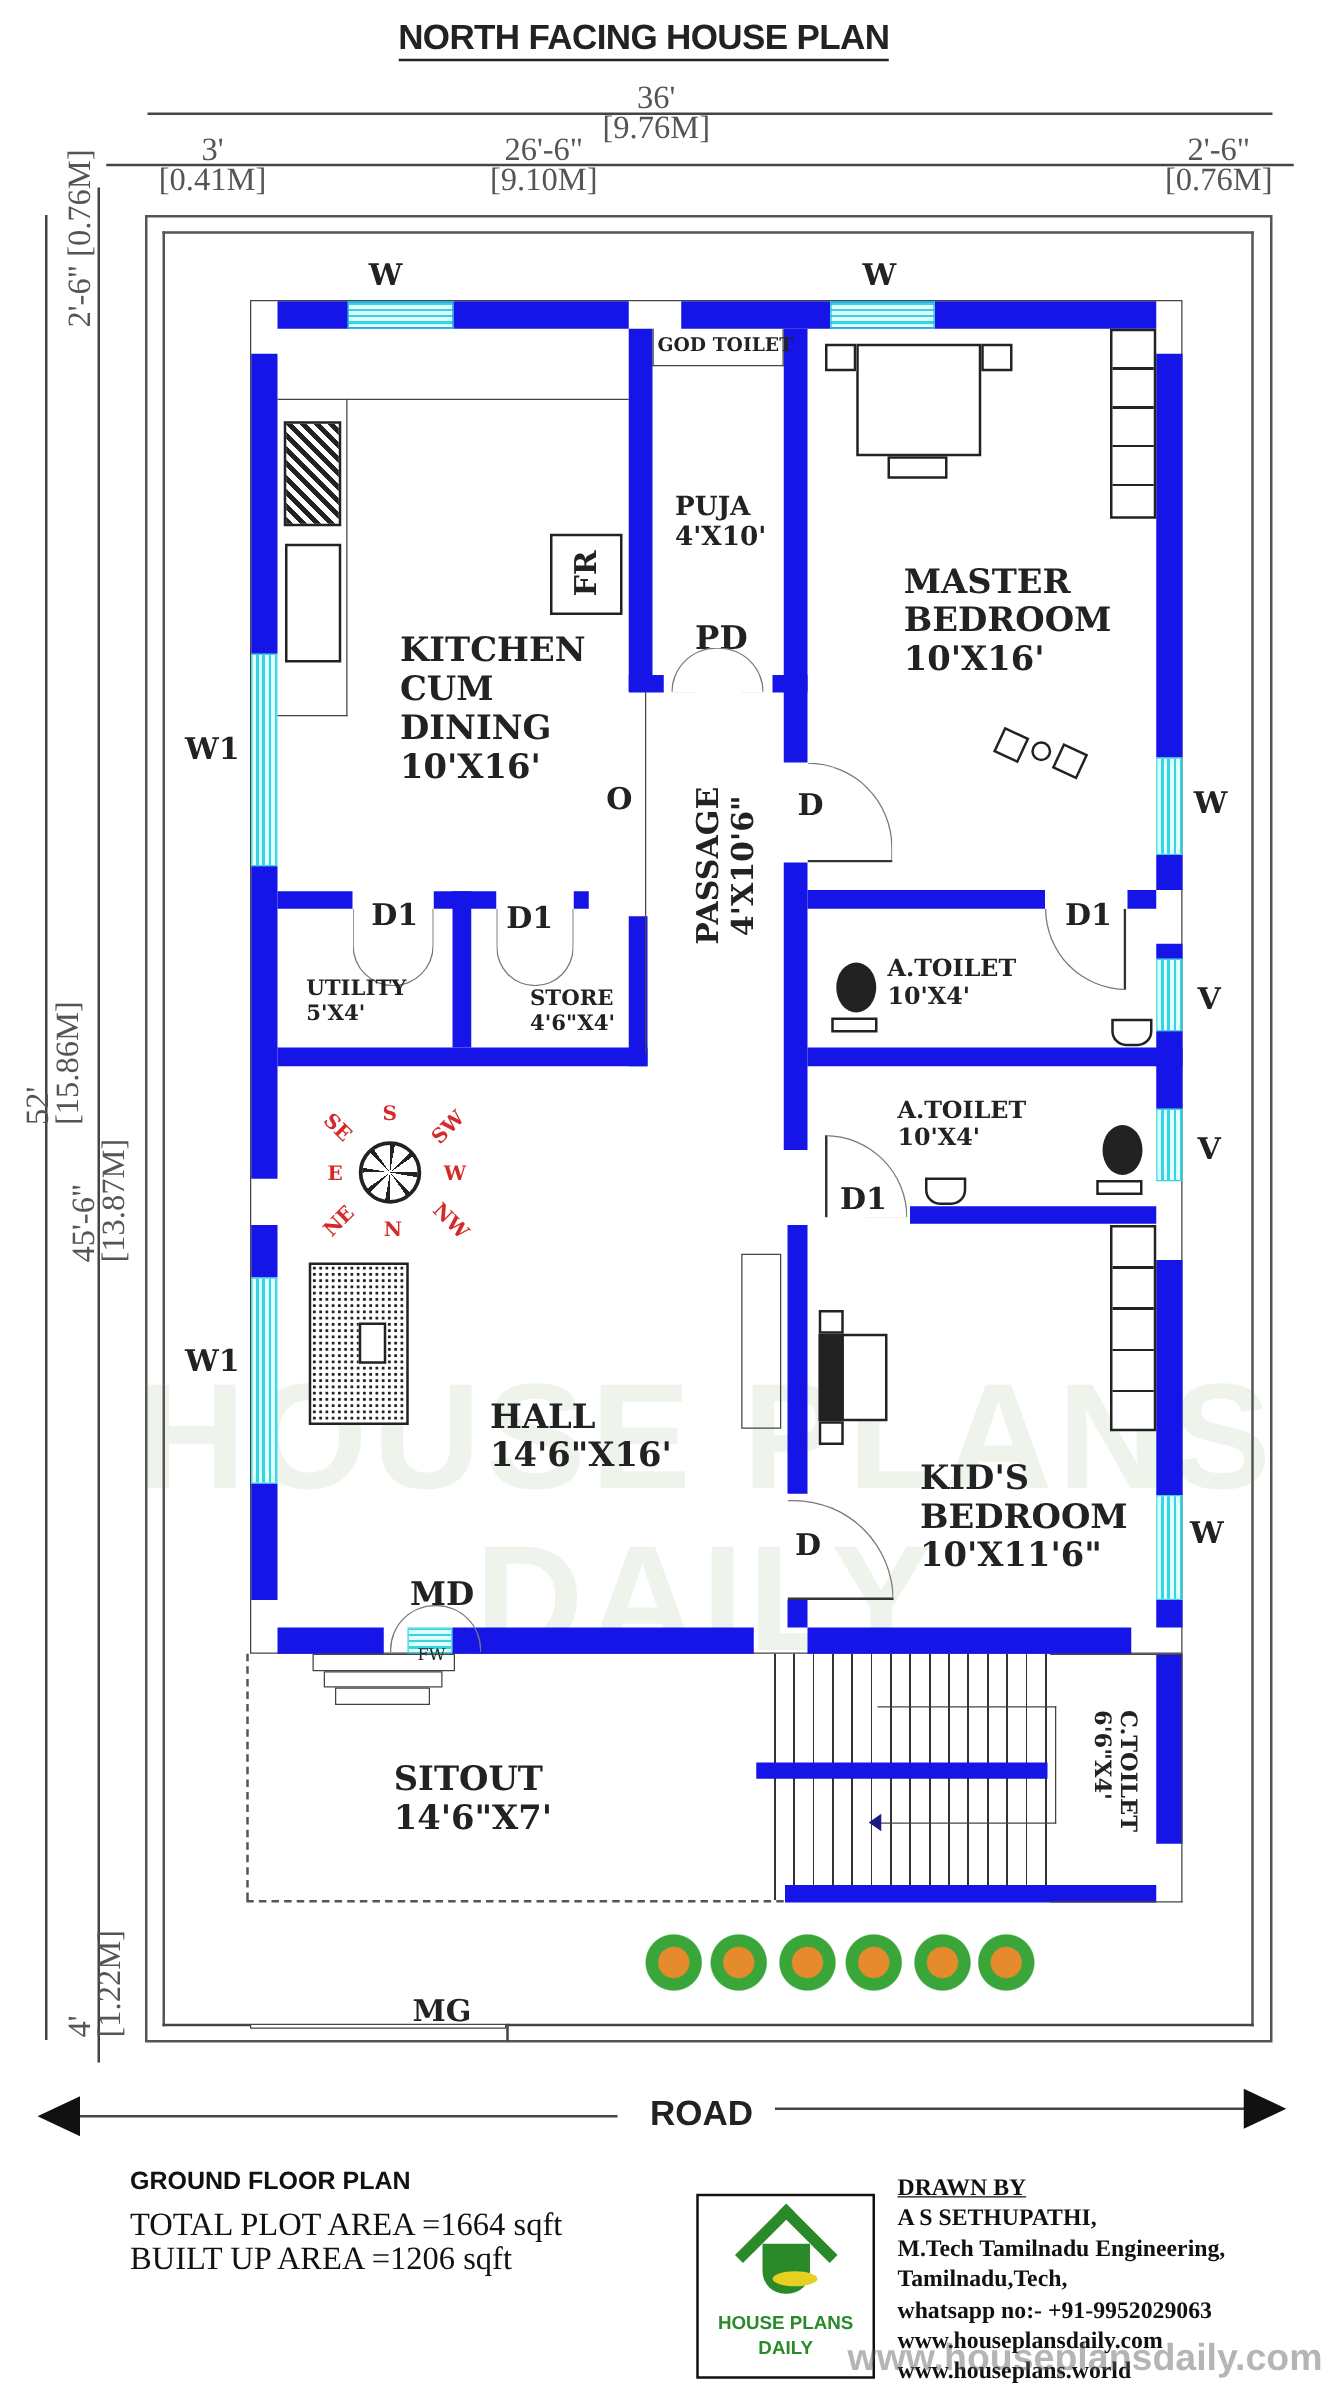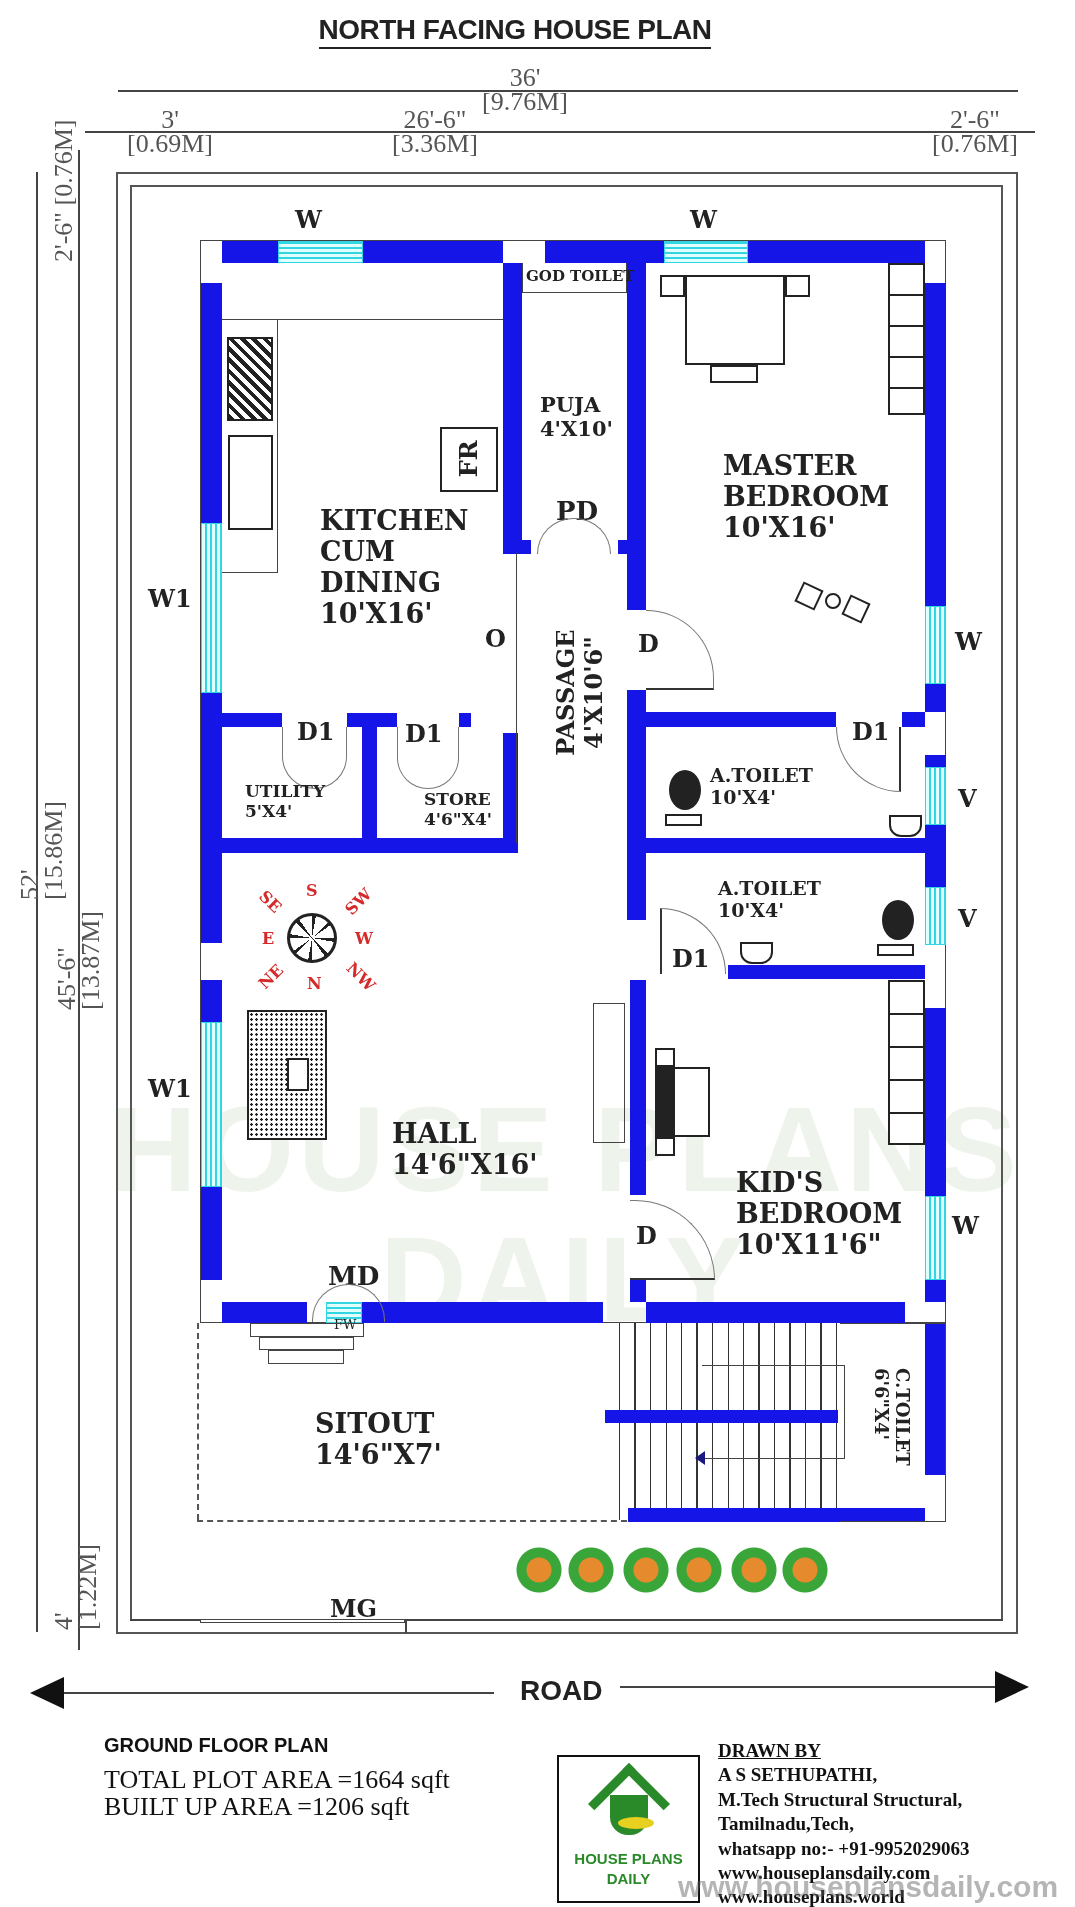--- a/index.html
+++ b/index.html
@@ -35,25 +35,25 @@
 <div class="title"><span>NORTH FACING HOUSE PLAN</span></div>
 
 <div class="hline" style="left:118px; top:90px; width:900px;"></div>
 <div class="dim" style="left:470px; top:66px; width:110px;">
     <div>36'</div>
     <div>[9.76M]</div>
   </div>
 <div class="hline" style="left:85px; top:131px; width:950px;"></div>
 <div class="dim" style="left:115px; top:108px; width:110px;">
     <div>3'</div>
-    <div>[0.69M]</div>
+    <div>[0.41M]</div>
   </div>
 <div class="dim" style="left:380px; top:108px; width:110px;">
     <div>26'-6"</div>
-    <div>[3.36M]</div>
+    <div>[9.10M]</div>
   </div>
 <div class="dim" style="left:920px; top:108px; width:110px;">
     <div>2'-6"</div>
     <div>[0.76M]</div>
   </div>
 
 <div class="vline" style="left:36px; top:172px; height:1460px;"></div>
 <div class="vline" style="left:78px; top:150px; height:1500px;"></div>
 <div class="vdim" style="left:52px; top:262px;"><span>2'-6"</span> <span>[0.76M]</span></div>
 <div class="vdim" style="left:18px; top:900px;">
@@ -296,18 +296,18 @@
     <div class="abs" style="left:24px; top:48px; width:36px; height:12px; background:#e8d020; border-radius:50%;"></div>
   </div>
   <div class="abs" style="left:0; top:92px; width:139px; text-align:center; font-family:'Liberation Sans', sans-serif; font-weight:bold; font-size:15px; color:#2a8a2a; line-height:1.3;">
     <div>HOUSE PLANS</div>
     <div>DAILY</div>
   </div>
 </div>
 
 <div class="info" style="left:718px; top:1740px; font-weight:bold; font-size:19px; text-decoration:underline; font-family:'Liberation Serif', serif;">DRAWN BY</div>
 <div class="info" style="left:718px; top:1764px; font-weight:bold; font-size:19px;">A S SETHUPATHI,</div>
-<div class="info" style="left:718px; top:1789px; font-weight:bold; font-size:19px;">M.Tech Structural Structural,</div>
+<div class="info" style="left:718px; top:1789px; font-weight:bold; font-size:19px;">M.Tech Tamilnadu Engineering,</div>
 <div class="info" style="left:718px; top:1813px; font-weight:bold; font-size:19px;">Tamilnadu,Tech,</div>
 <div class="info" style="left:718px; top:1838px; font-weight:bold; font-size:19px;">whatsapp no:- +91-9952029063</div>
 <div class="info" style="left:718px; top:1862px; font-weight:bold; font-size:19px;">www.houseplansdaily.com</div>
 <div class="info" style="left:718px; top:1886px; font-weight:bold; font-size:19px;">www.houseplans.world</div>
 <div class="info" style="left:678px; top:1870px; font-size:30px; font-weight:bold; color:rgba(90,90,90,0.45); font-family:'Liberation Sans', sans-serif;">www.houseplansdaily.com</div>
 
 </body></html>

